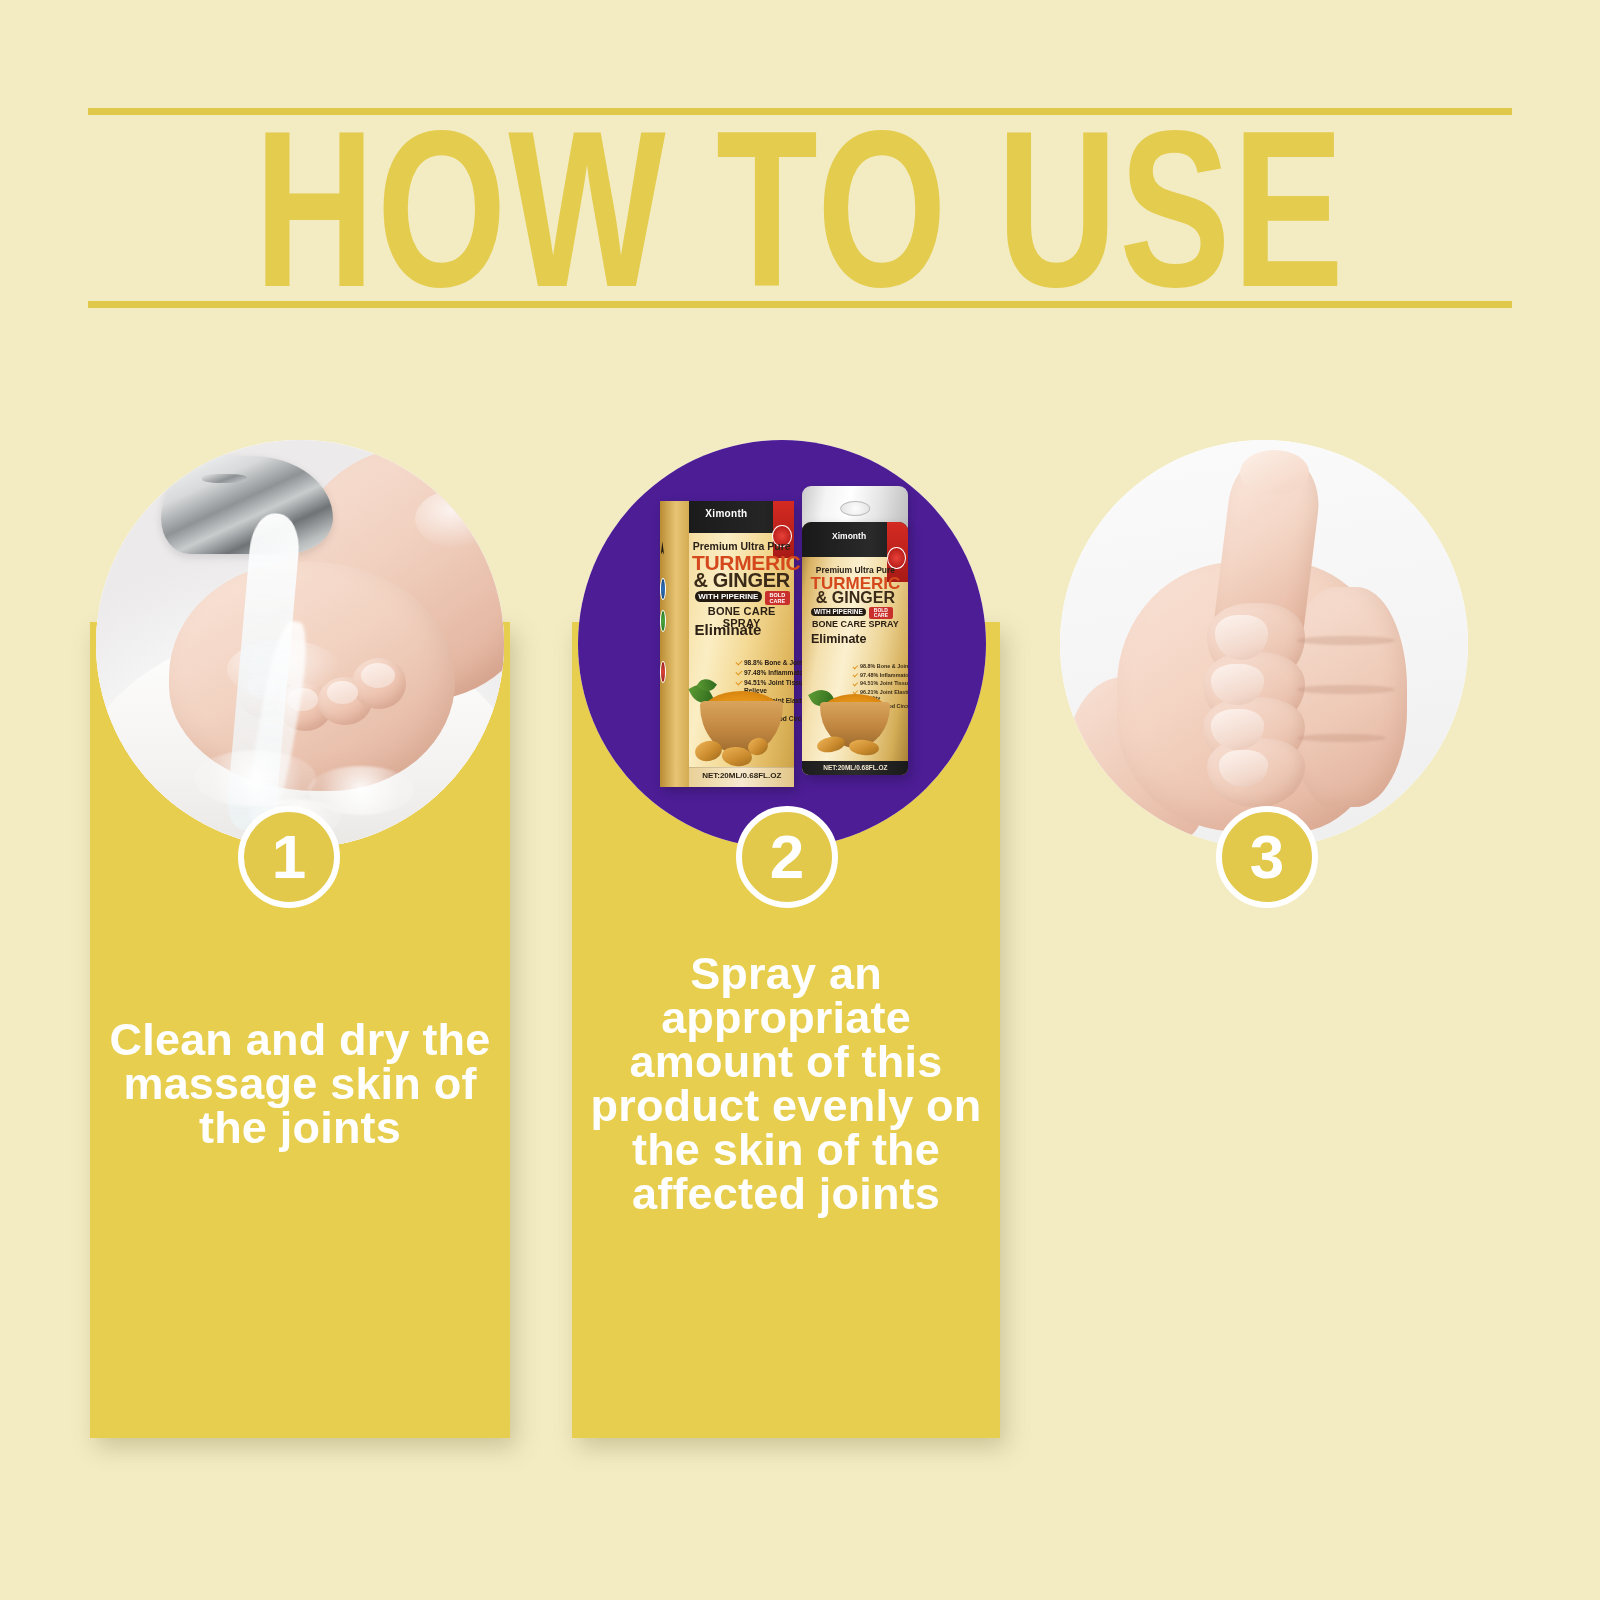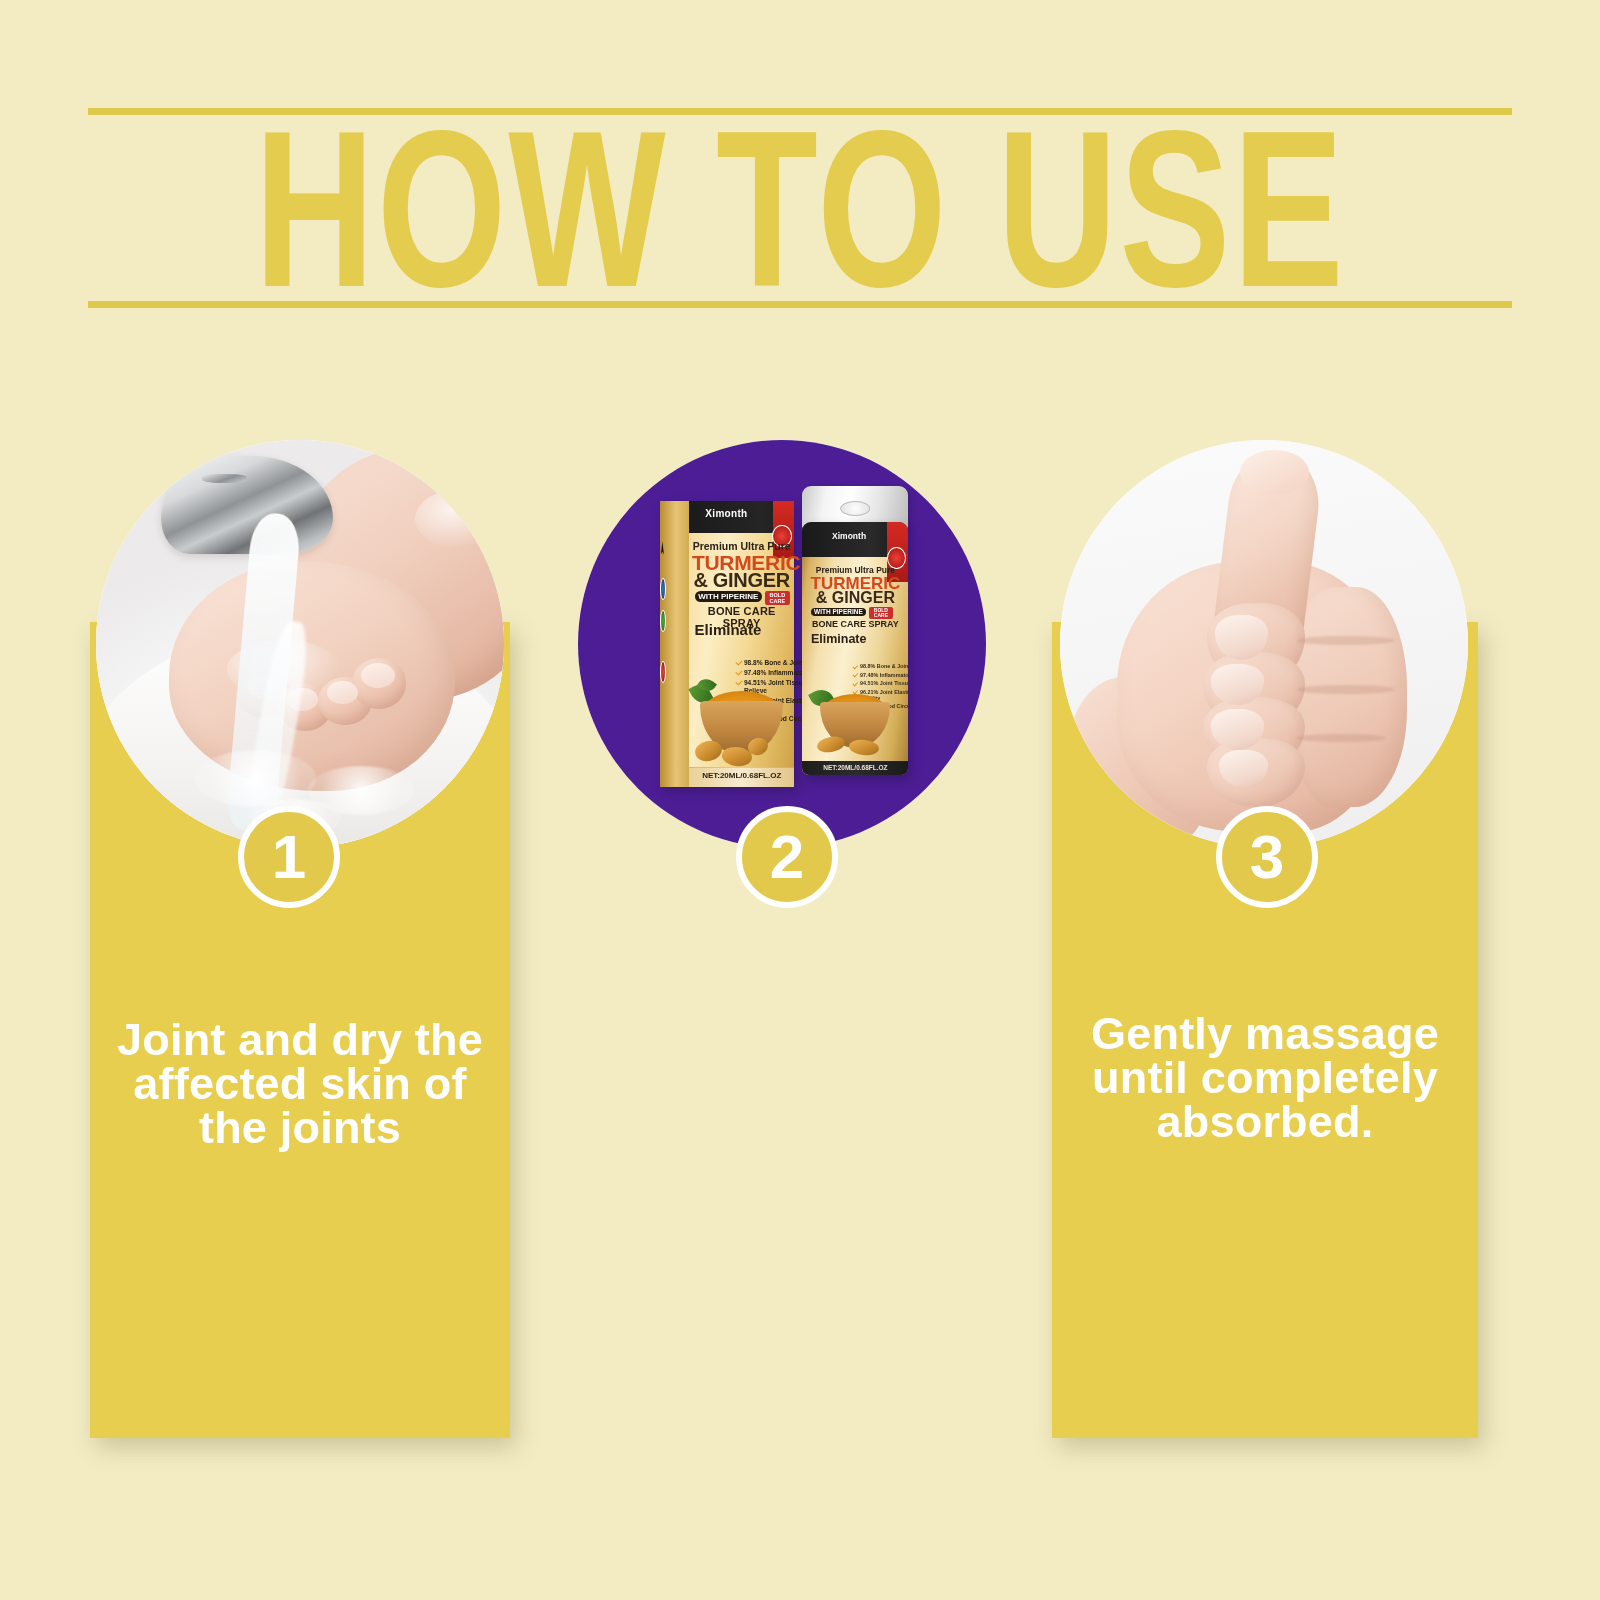--- a/index.html
+++ b/index.html
@@ -259,27 +259,27 @@
 
   <div class="header">
     <div class="rule top"></div>
     <div class="title">HOW TO USE</div>
     <div class="rule bottom"></div>
   </div>
 
   <div class="cards">
 
     <div class="card c1">
-      <div class="caption c1">Joint and dry the affected skin of the joints</div>
+      <div class="caption c1">Clean and dry the massage skin of the joints</div>
     </div>
 
-
-    <div class="card c3">
-      <div class="caption c3">Gently massage until completely absorbed.</div>
+    <div class="card c2">
+      <div class="caption c2">Spray an appropriate amount of this product evenly on the skin of the affected joints</div>
     </div>
+
 
     <div class="circle p1">
       <div class="photo1">
         <div class="sink"></div>
         <div class="hand-back">
           <div class="gloss g2"></div>
         </div>
         <div class="hand-fore">
           <div class="knuckle k1"></div>
           <div class="knuckle k2"></div>

